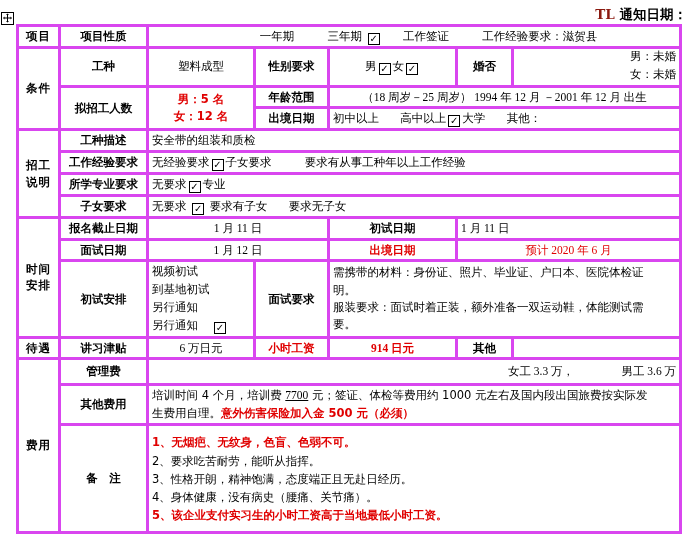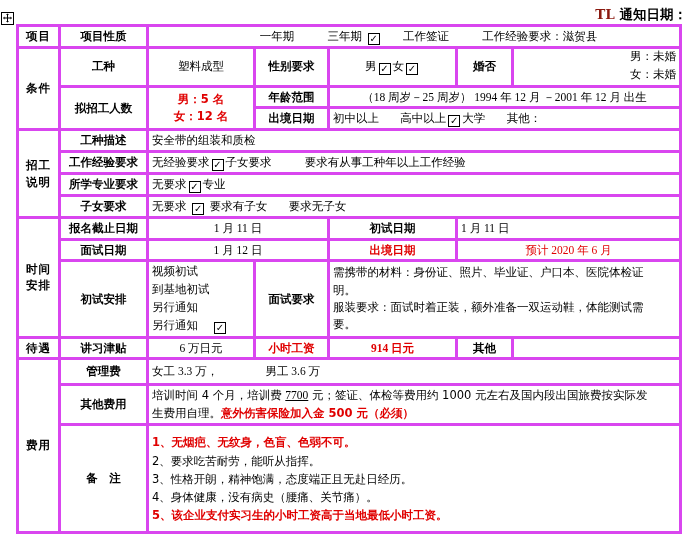--- a/index.html
+++ b/index.html
@@ -247,21 +247,21 @@
       <td class="ctr num">6 万日元</td>
       <td class="rowlabel redb">小时工资</td>
       <td class="ctr redb num">914 日元</td>
       <td class="rowlabel">其他</td>
       <td class="lft"></td>
     </tr>
 
     <tr>
       <td class="secthead" rowspan="3">费用</td>
       <td class="rowlabel">管理费</td>
-      <td class="lft" colspan="5" style="height:26px;">
+      <td class="lft" colspan="5" style="height:26px;text-align:right;">
         <span class="num">女工 3.3 万，</span>
         <span class="sp2"></span><span class="sp"></span>
         <span class="num">男工 3.6 万</span>
       </td>
     </tr>
     <tr>
       <td class="rowlabel">其他费用</td>
       <td class="lft bigcell" colspan="5" style="height:40px;">
         <div class="mtxt">
           <div><span>培训时间 4 个月，培训费 </span><span class="ul num">7700</span><span> 元；签证、体检等费用约 1000 元左右及国内段出国旅费按实际发</span></div>

